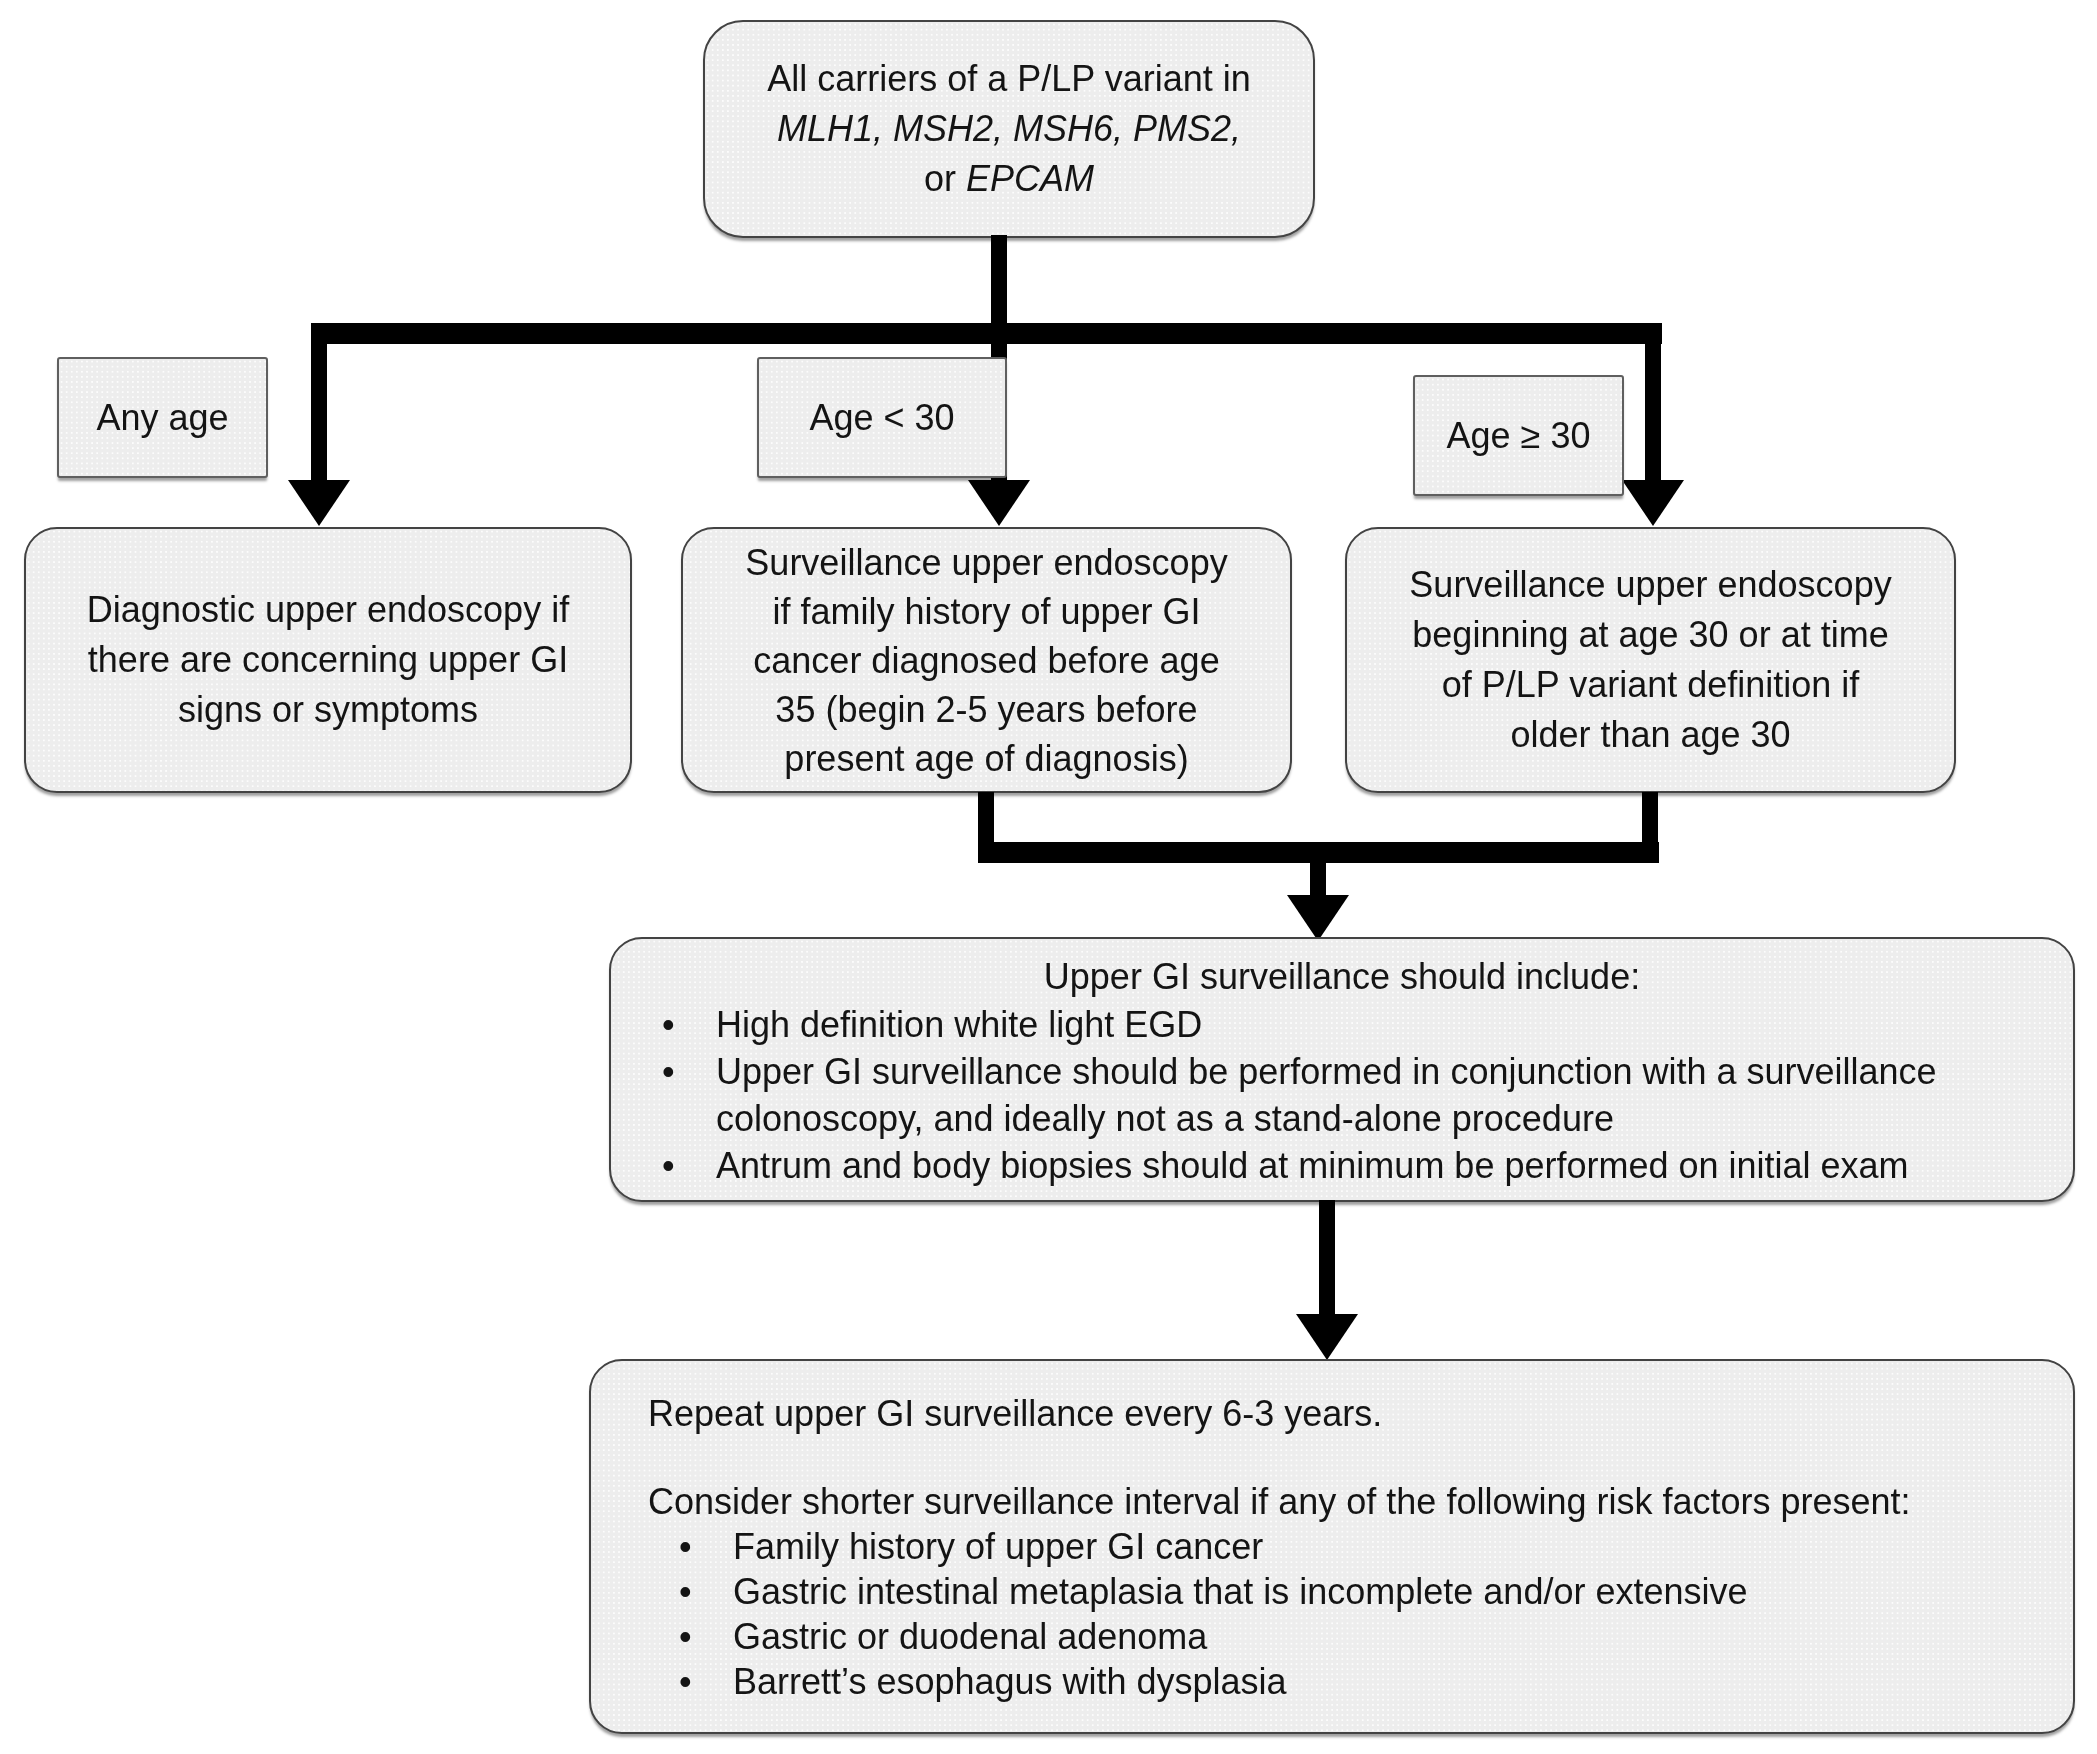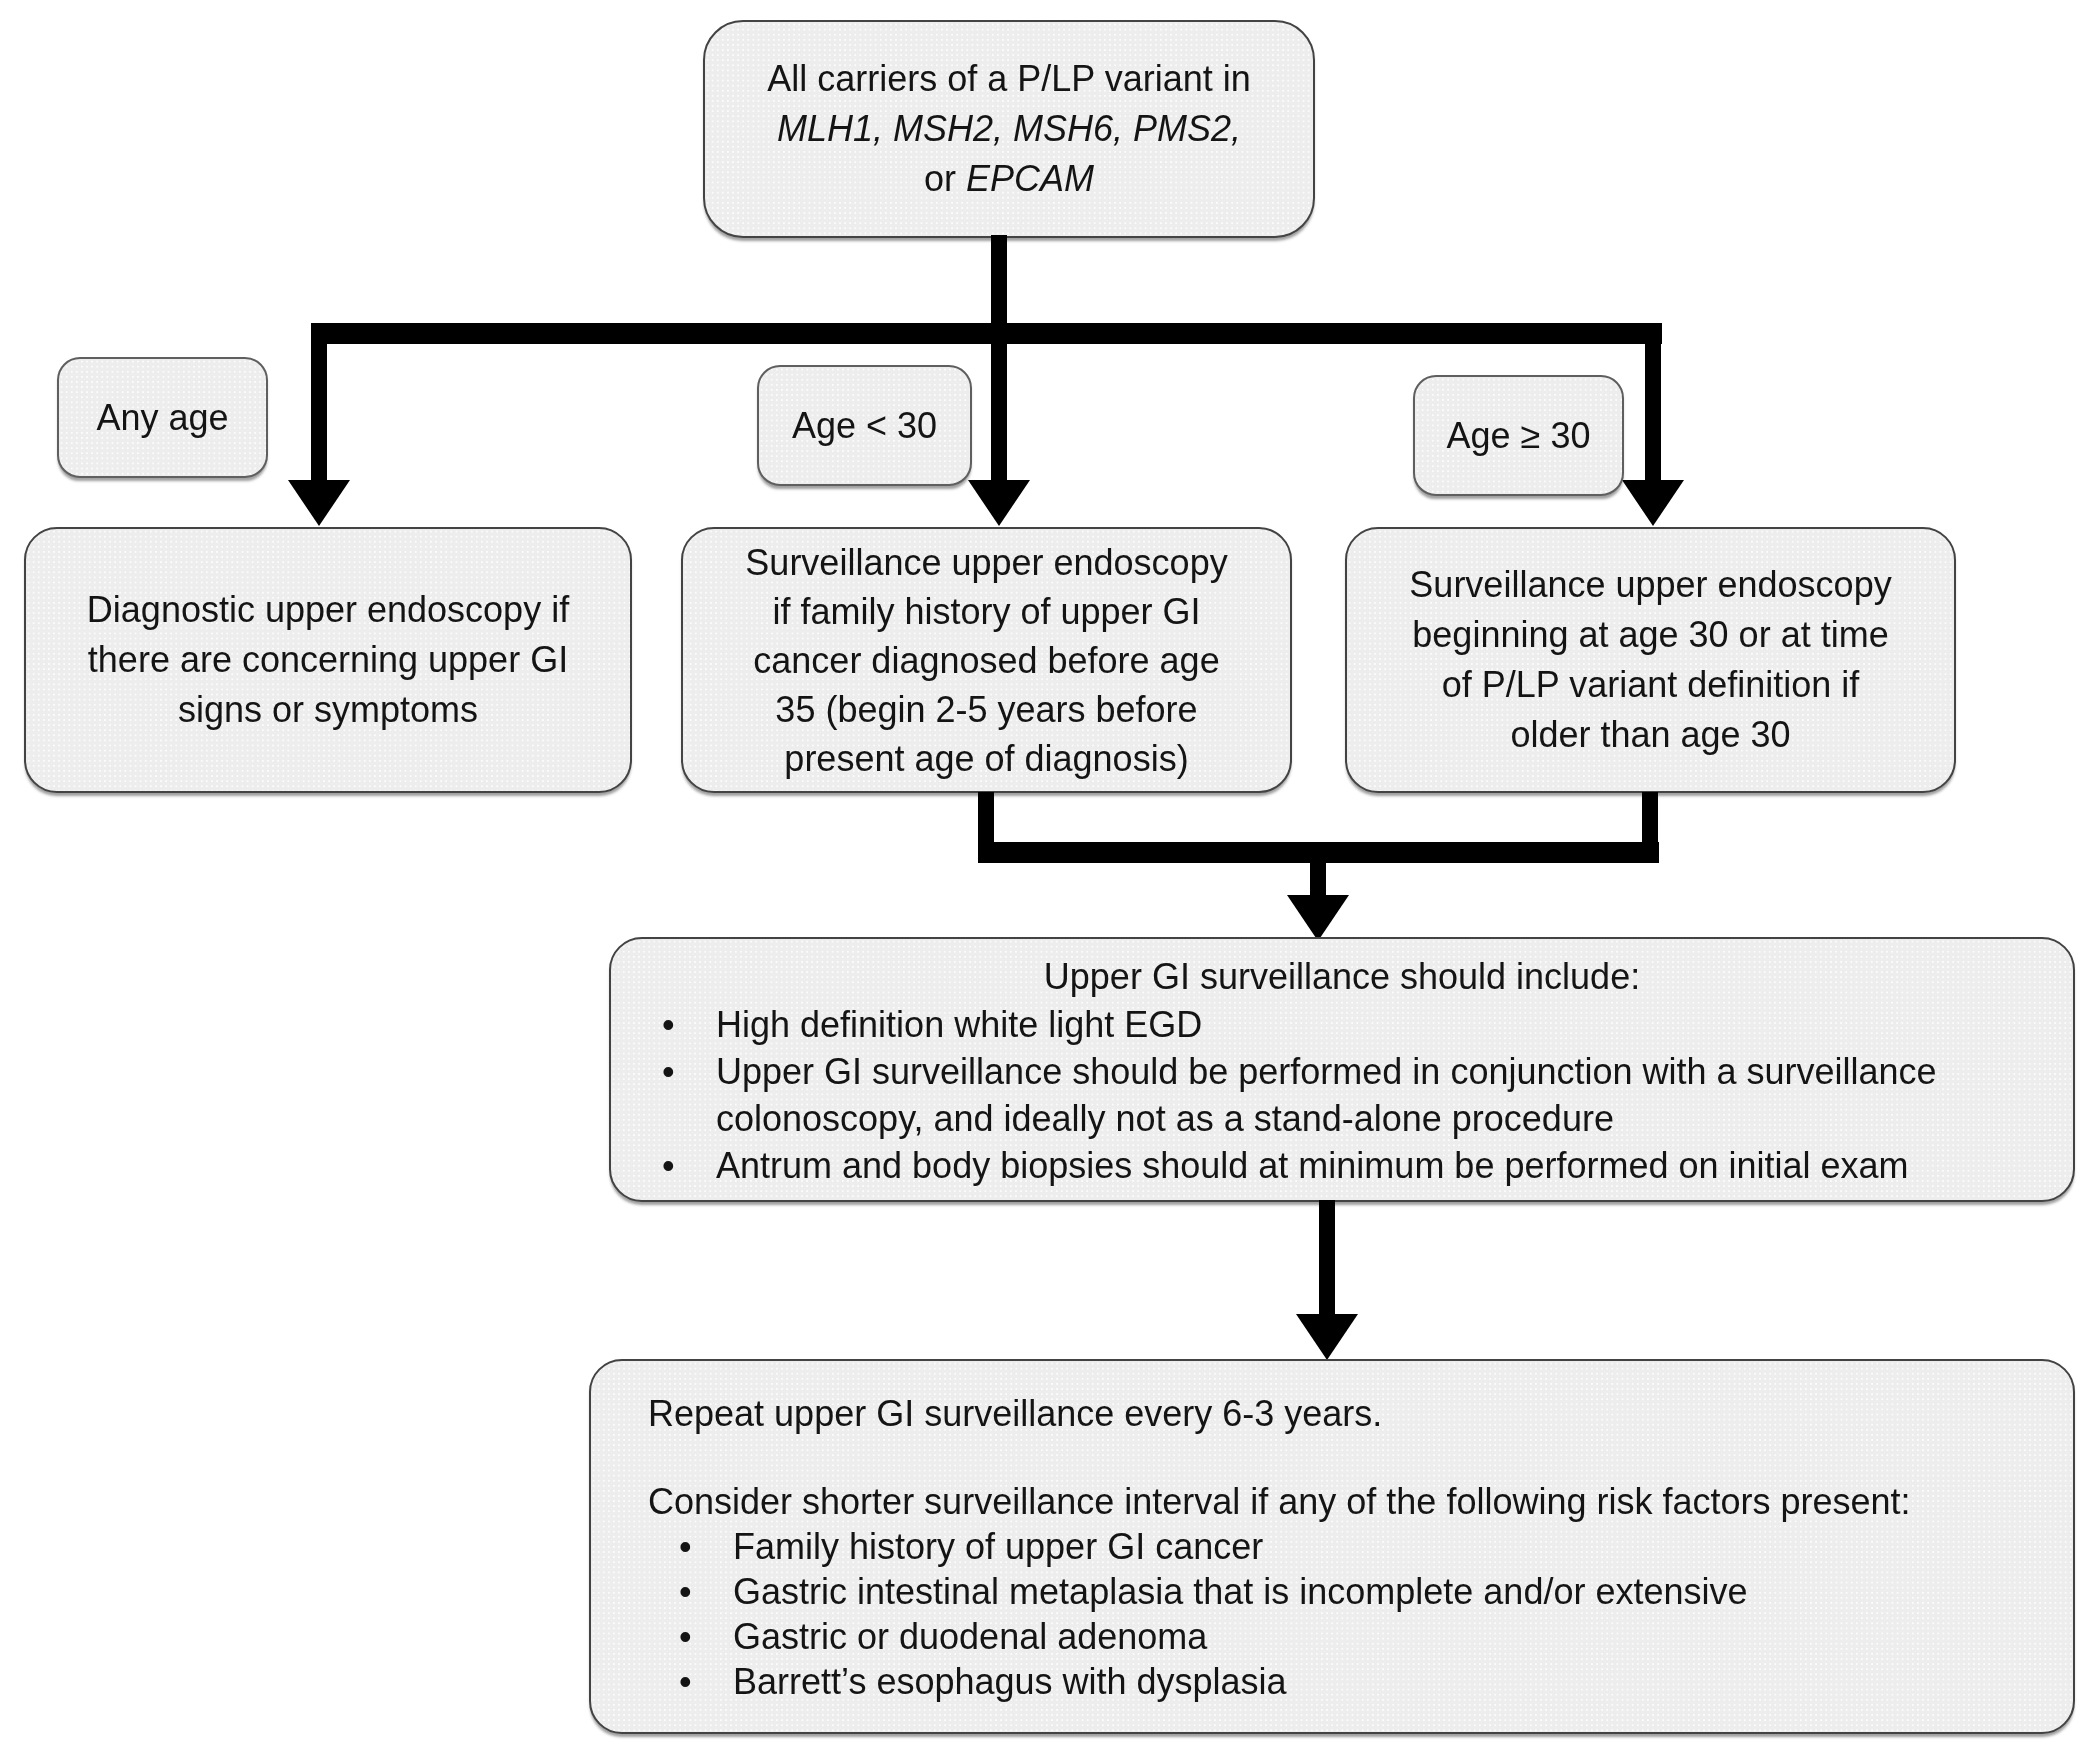--- a/index.html
+++ b/index.html
@@ -10,21 +10,21 @@
   .node{
     position:absolute;box-sizing:border-box;
     background-color:#ededed;
     background-image:radial-gradient(rgba(255,255,255,.85) 0.9px, transparent 0.9px);
     background-size:5.1px 5.1px;
     border:2.8px solid #434343;border-radius:33px;
     box-shadow:0 4px 2.8px -1.7px rgba(0,0,0,.38);
     display:flex;flex-direction:column;justify-content:center;
     text-align:center;font-size:36px;line-height:50px;
   }
-  .label-node{border-width:2.3px;border-color:#5f5f5f;border-radius:23px;line-height:100%;}
+  .label-node{border-width:2.3px;border-color:#5f5f5f;border-radius:3px;line-height:100%;}
   .big-radius{border-radius:40px;}
   .align-left{justify-content:flex-start;text-align:left;line-height:46px;}
   .shaft,.hbar{position:absolute;background:#000;}
   .head{position:absolute;width:0;height:0;
         border-left:31px solid transparent;border-right:31px solid transparent;
         border-top:46px solid #000;}
   .gene{font-style:italic;}
   .nowrap{white-space:nowrap;}
   .b-row{display:flex;align-items:flex-start;}
   .b-dot{flex:0 0 54px;}
@@ -55,21 +55,21 @@
 
   <div class="shaft" style="left:991px;top:343px;width:16px;height:138px;"></div>
   <div class="head" style="left:968px;top:480px;"></div>
 
   <div class="shaft" style="left:1645px;top:343px;width:16px;height:138px;"></div>
   <div class="head" style="left:1622px;top:480px;"></div>
 
   <div class="node label-node" style="left:57px;top:357px;width:211px;height:121px;">
     <div>Any age</div>
   </div>
-  <div class="node label-node" style="left:757px;top:365px;width:215px;height:121px;">
+  <div class="node label-node" style="left:757px;top:357px;width:250px;height:121px;">
     <div>Age &lt; 30</div>
   </div>
   <div class="node label-node" style="left:1413px;top:375px;width:211px;height:121px;align-items:center;">
     <div>Age ≥ 30</div>
   </div>
 
   <div class="node" style="left:24px;top:527px;width:608px;height:266px;">
     <div class="nowrap">Diagnostic upper endoscopy if</div>
     <div class="nowrap">there are concerning upper GI</div>
     <div class="nowrap">signs or symptoms</div>

